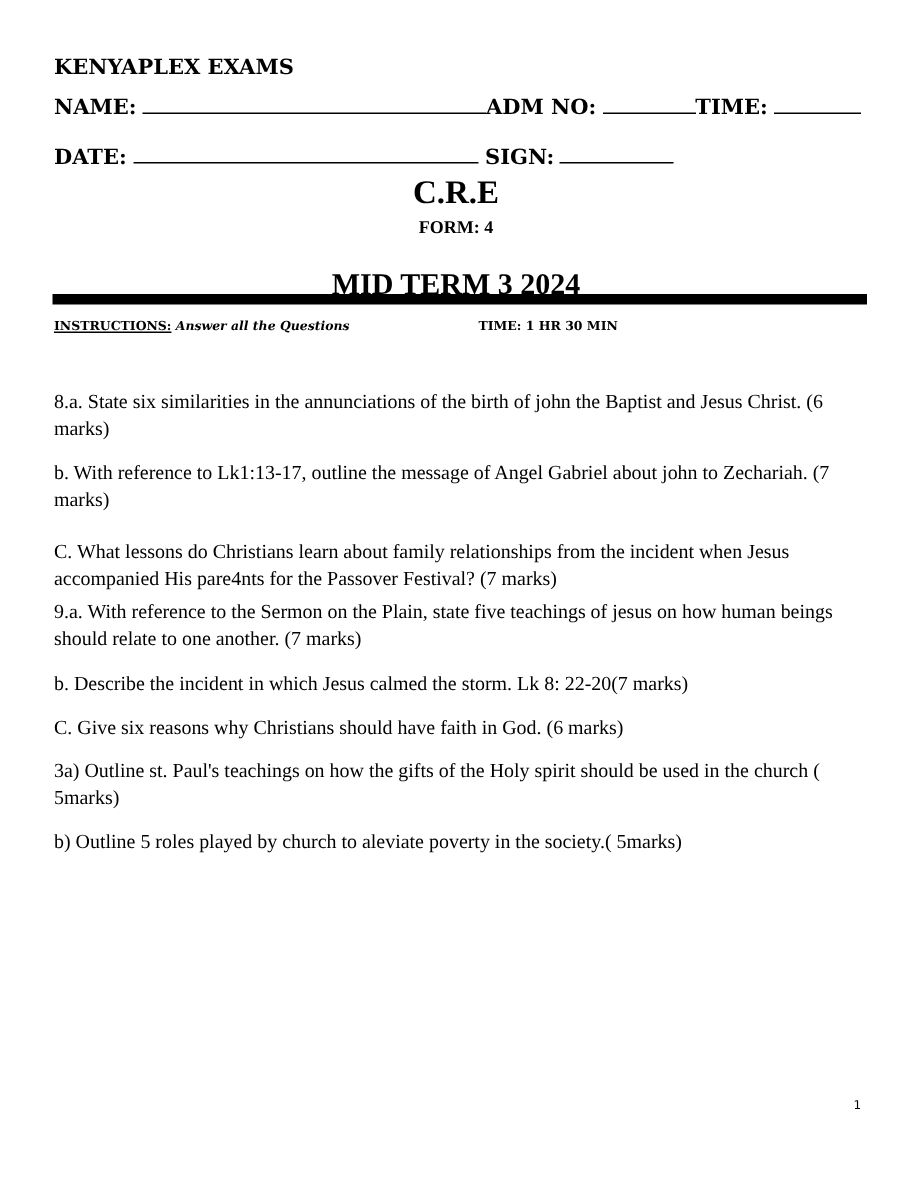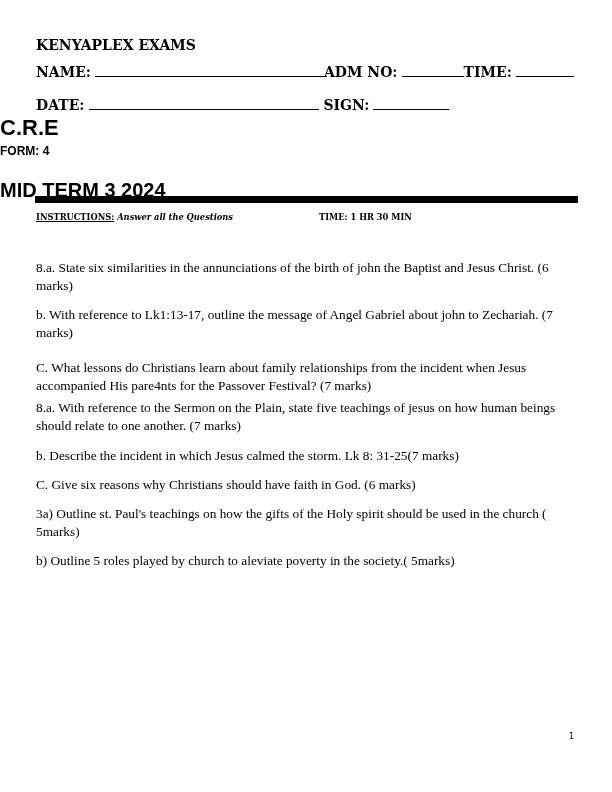--- a/index.html
+++ b/index.html
@@ -1,19 +1,19 @@
 <!DOCTYPE html>
 <html><head>
 <meta charset="utf-8">
 <style>
   html, body { margin:0; padding:0; background:#ffffff; }
   body { width:612px; height:792px; position:relative; overflow:hidden; color:#000; }
   .hdr { position:absolute; left:36px; font-family:"DejaVu Serif", serif; font-weight:bold; font-size:14px; letter-spacing:0; white-space:nowrap; }
   .line { display:inline-block; border-bottom:1px solid #000; height:10px; vertical-align:baseline; margin-left:4px; }
-  .title { position:absolute; left:0; width:608px; text-align:left; font-family:Liberation Sans, sans-serif; font-weight:bold; white-space:nowrap; }
+  .title { position:absolute; left:0; width:608px; text-align:center; font-family:Liberation Serif, serif; font-weight:bold; white-space:nowrap; }
   .bar { position:absolute; left:35px; top:196px; width:543px; height:7px; background:#000; }
   .instr { position:absolute; top:212px; left:36px; font-family:"DejaVu Serif", serif; font-size:8.3px; white-space:nowrap; }
   .instr .lab { font-weight:bold; text-decoration:underline; }
   .instr .val { font-weight:bold; font-style:italic; }
   .time { position:absolute; top:212px; left:319px; font-family:"DejaVu Serif", serif; font-weight:bold; font-size:8.3px; white-space:nowrap; }
   .q { position:absolute; left:36px; width:545px; font-family:"Liberation Serif", serif; font-size:13.3px; line-height:17.5px; }
   .pnum { position:absolute; left:569px; top:732px; font-family:"DejaVu Sans", sans-serif; font-size:8px; }
 </style>
 </head>
 <body>
@@ -36,19 +36,19 @@
 <div class="bar"></div>
 
 <div class="instr">
   <span class="lab">INSTRUCTIONS:</span><span class="val"> Answer all the Questions</span>
 </div>
 <div class="time">TIME: 1 HR 30 MIN</div>
 
 <div class="q" style="top:259px;">8.a. State six similarities in the annunciations of the birth of john the Baptist and Jesus Christ. (6 marks)</div>
 <div class="q" style="top:306px;">b. With reference to Lk1:13-17, outline the message of Angel Gabriel about john to Zechariah. (7 marks)</div>
 <div class="q" style="top:353px;margin-top:6px;">C. What lessons do Christians learn about family relationships from the incident when Jesus accompanied His pare4nts for the Passover Festival? (7 marks)</div>
-<div class="q" style="top:399px;">8.a. With reference to the Sermon on the Plain, state five teachings of jesus on how human beings should relate to one another. (7 marks)</div>
-<div class="q" style="top:447px;">b. Describe the incident in which Jesus calmed the storm. Lk 8: 31-25(7 marks)</div>
+<div class="q" style="top:399px;">9.a. With reference to the Sermon on the Plain, state five teachings of jesus on how human beings should relate to one another. (7 marks)</div>
+<div class="q" style="top:447px;">b. Describe the incident in which Jesus calmed the storm. Lk 8: 22-20(7 marks)</div>
 <div class="q" style="top:476px;">C. Give six reasons why Christians should have faith in God. (6 marks)</div>
 <div class="q" style="top:505px;">3a) Outline st. Paul's teachings on how the gifts of the Holy spirit should be used in the church ( 5marks)</div>
 <div class="q" style="top:552px;">b) Outline 5 roles played by church to aleviate poverty in the society.( 5marks)</div>
 
 <div class="pnum">1</div>
 
 </body></html>

